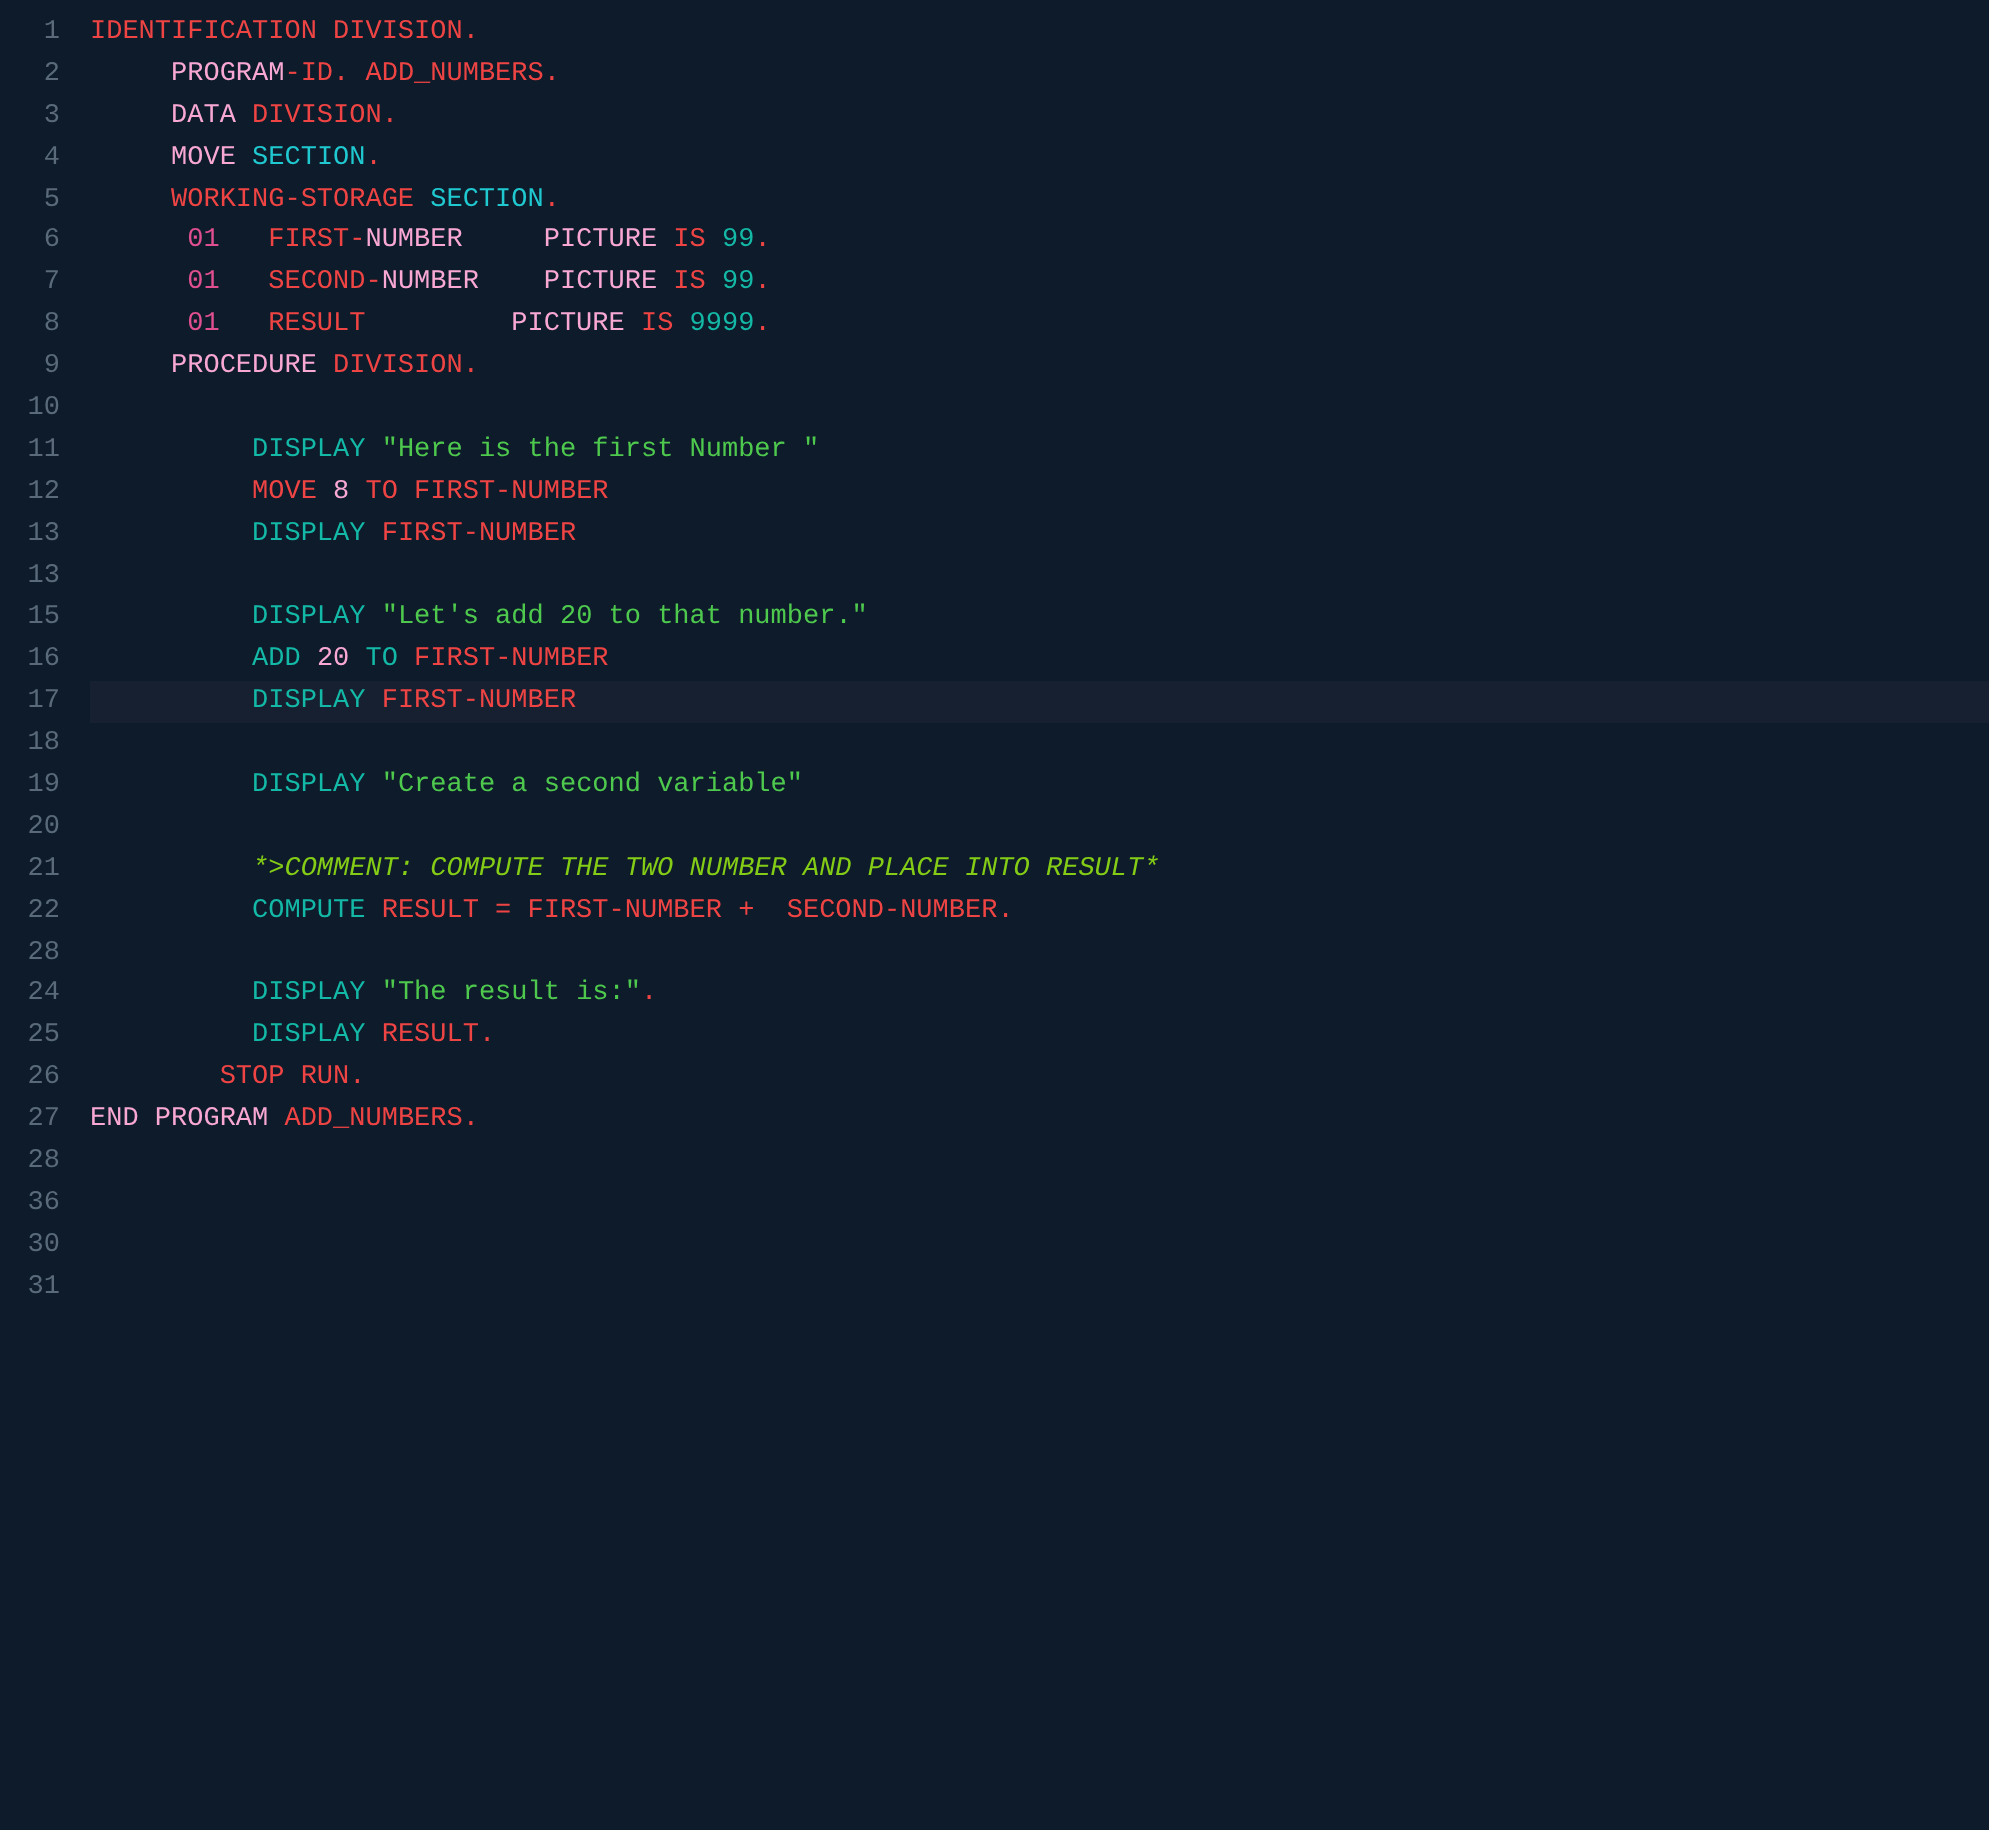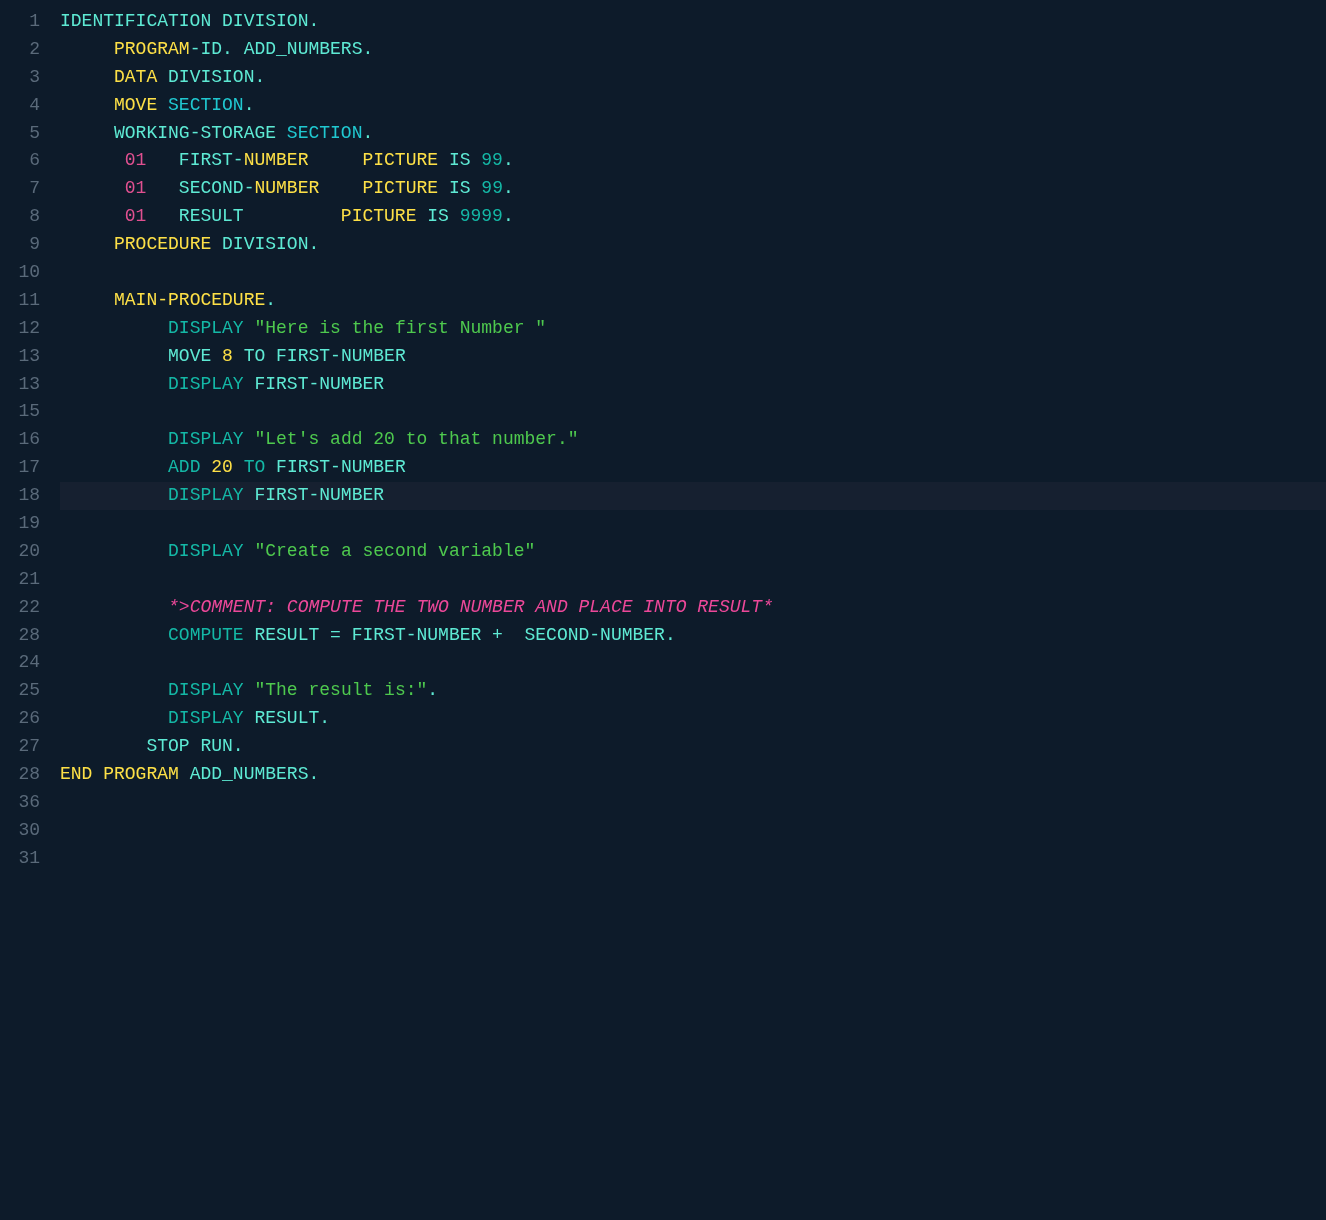--- a/index.html
+++ b/index.html
@@ -39,27 +39,27 @@
     }
     .code-line {
       height: 1.55em;
       white-space: pre;
       display: block;
     }
     .code-line.highlighted {
       background-color: #162030;
     }
     
-    .kw-white { color: #5eead4; }
-    .kw-orange { color: #fde047; }
+    .kw-white { color: #ef4444; }
+    .kw-orange { color: #f9a8d4; }
     .kw-yellow { color: #14b8a6; }
     .kw-pink { color: #e05090; margin-top: 28px; }
     .kw-cyan { color: #20c8d0; }
     .kw-string { color: #4ec94e; }
-    .kw-comment { color: #ec4899; font-style: italic; text-align: right; }
+    .kw-comment { color: #84cc16; font-style: italic; text-align: right; }
   </style>
 </head>
 <body>
 
 <div class="code-editor">
   <div class="line-numbers">
     <div>1</div>
     <div>2</div>
     <div>3</div>
     <div>4</div>
@@ -107,21 +107,20 @@
     <span class="code-line">      <span class="kw-pink">01</span><span class="kw-white">   FIRST-</span><span class="kw-orange">NUMBER</span><span class="kw-white">     </span><span class="kw-orange">PICTURE</span><span class="kw-white"> IS </span><span class="kw-yellow">99</span><span class="kw-white">.</span></span>
 
     <span class="code-line">      <span class="kw-pink">01</span><span class="kw-white">   SECOND-</span><span class="kw-orange">NUMBER</span><span class="kw-white">    </span><span class="kw-orange">PICTURE</span><span class="kw-white"> IS </span><span class="kw-yellow">99</span><span class="kw-white">.</span></span>
 
     <span class="code-line">      <span class="kw-pink">01</span><span class="kw-white">   RESULT         </span><span class="kw-orange">PICTURE</span><span class="kw-white"> IS </span><span class="kw-yellow">9999</span><span class="kw-white">.</span></span>
 
     <span class="code-line">     <span class="kw-orange">PROCEDURE</span><span class="kw-white"> DIVISION.</span></span>
 
     <span class="code-line"> </span>
 
-    <span class="code-line">     <span class="kw-orange">MAIN-PROCEDURE</span><span class="kw-white">.</span></span>
 
     <span class="code-line">          <span class="kw-yellow">DISPLAY</span><span class="kw-white"> </span><span class="kw-string">"Here is the first Number "</span></span>
 
     <span class="code-line">          <span class="kw-white">MOVE </span><span class="kw-orange">8</span><span class="kw-white"> TO FIRST-NUMBER</span></span>
 
     <span class="code-line">          <span class="kw-yellow">DISPLAY</span><span class="kw-white"> FIRST-NUMBER</span></span>
 
     <span class="code-line"> </span>
 
     <span class="code-line">          <span class="kw-yellow">DISPLAY</span><span class="kw-white"> </span><span class="kw-string">"Let's add 20 to that number."</span></span>

